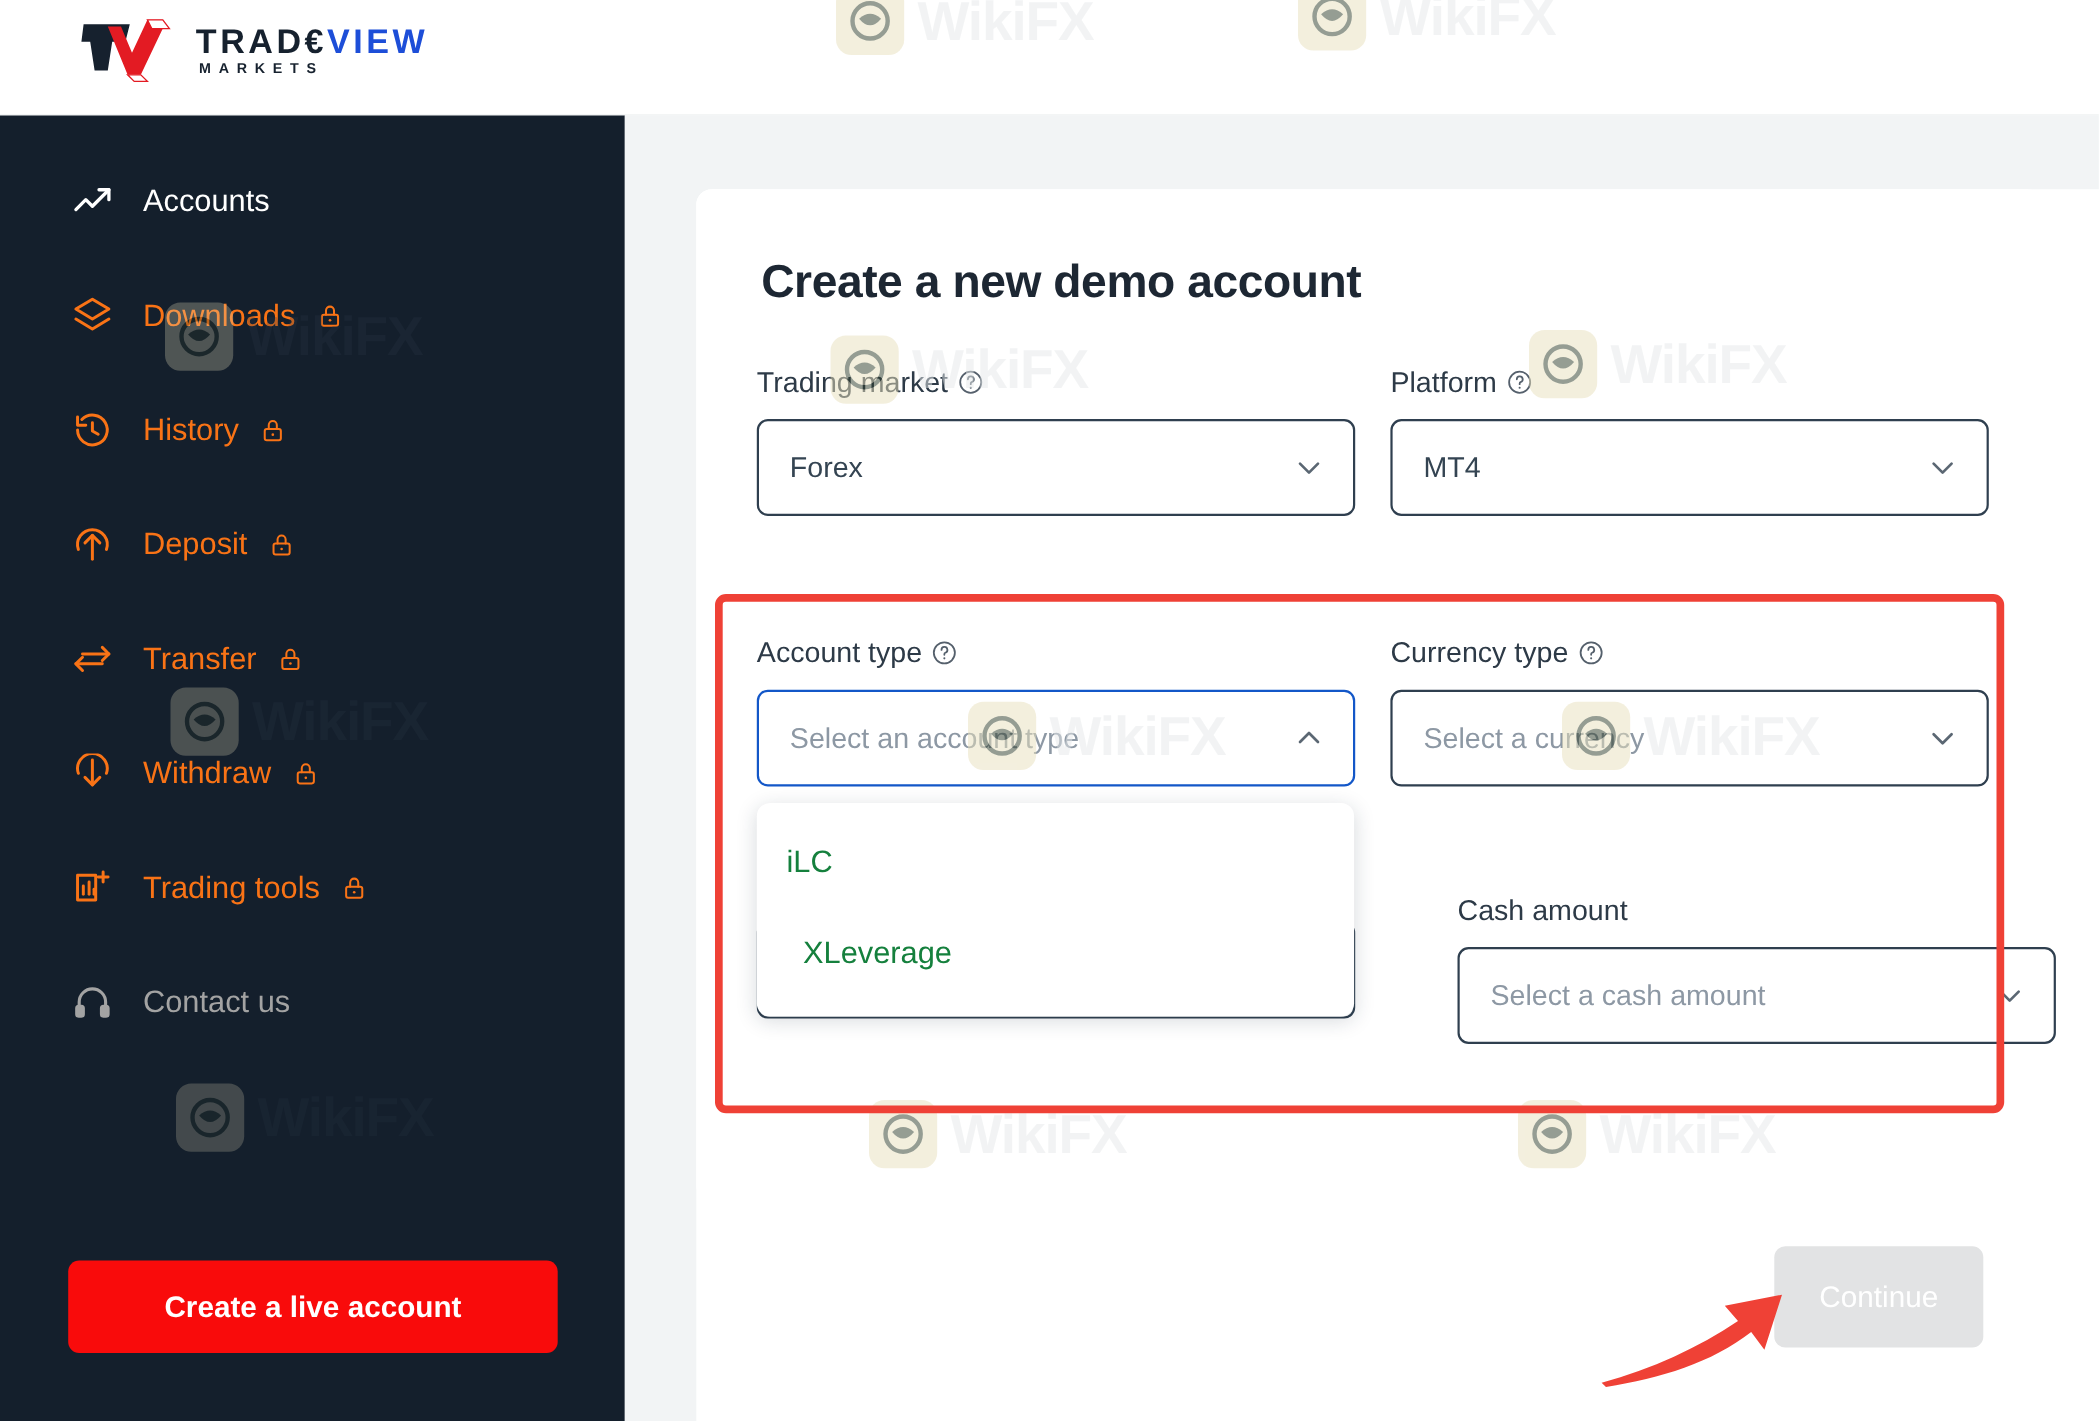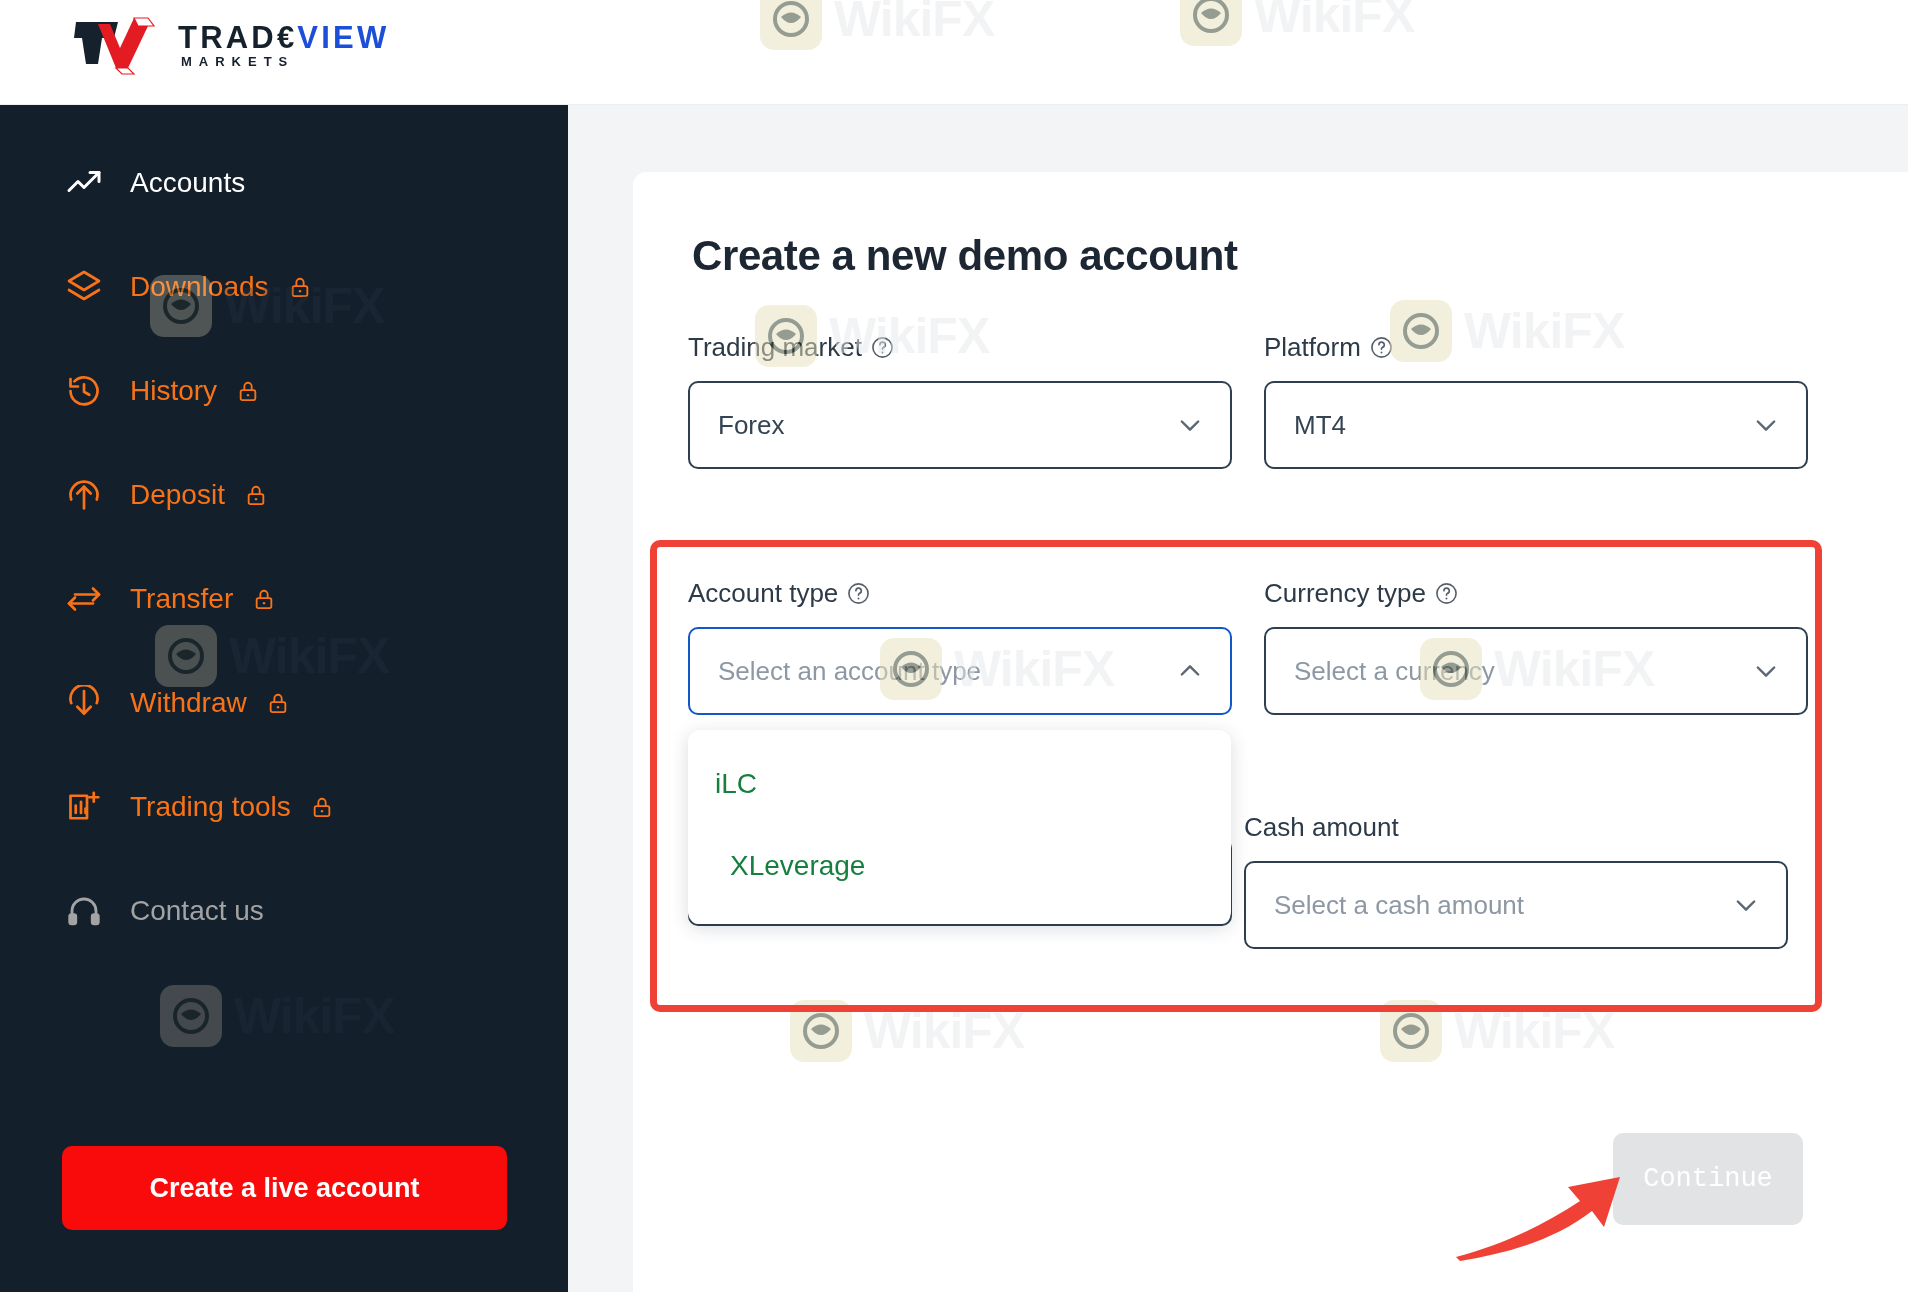--- a/index.html
+++ b/index.html
@@ -129,21 +129,21 @@
   .chev svg { width: 28px; height: 28px; display: block; }
 
   .fld { position: absolute; width: 544px; }
   .fld .field-label { margin-bottom: 18px; }
 
   #f-market   { left: 688px; top: 332px; }
   #f-platform { left: 1264px; top: 332px; }
   #f-acctype  { left: 688px; top: 578px; }
   #f-currency { left: 1264px; top: 578px; }
   #f-leverage { left: 688px; top: 780px; }
-  #f-cash     { left: 1244px; top: 812px; }
+  #f-cash     { left: 1325px; top: 812px; }
 
   
   .dropdown {
     position: absolute;
     left: 688px; top: 730px;
     width: 543px;
     background: #ffffff;
     border-radius: 12px;
     box-shadow: 0 4px 18px rgba(24,40,60,0.17);
     padding: 20px 0 24px 0;
@@ -170,21 +170,21 @@
   }
 
   
   .continue-btn {
     position: absolute;
     left: 1613px; top: 1133px;
     width: 190px; height: 92px;
     background: #e2e3e4;
     border: none; border-radius: 10px;
     color: #ffffff;
-    font-family: Liberation Mono, monospace;
+    font-family: Liberation Sans, sans-serif;
     font-size: 27px;
     cursor: default;
     z-index: 20;
   }
 
   .arrow {
     position: absolute;
     left: 1452px; top: 1153px;
     width: 180px; height: 110px;
     z-index: 45;

